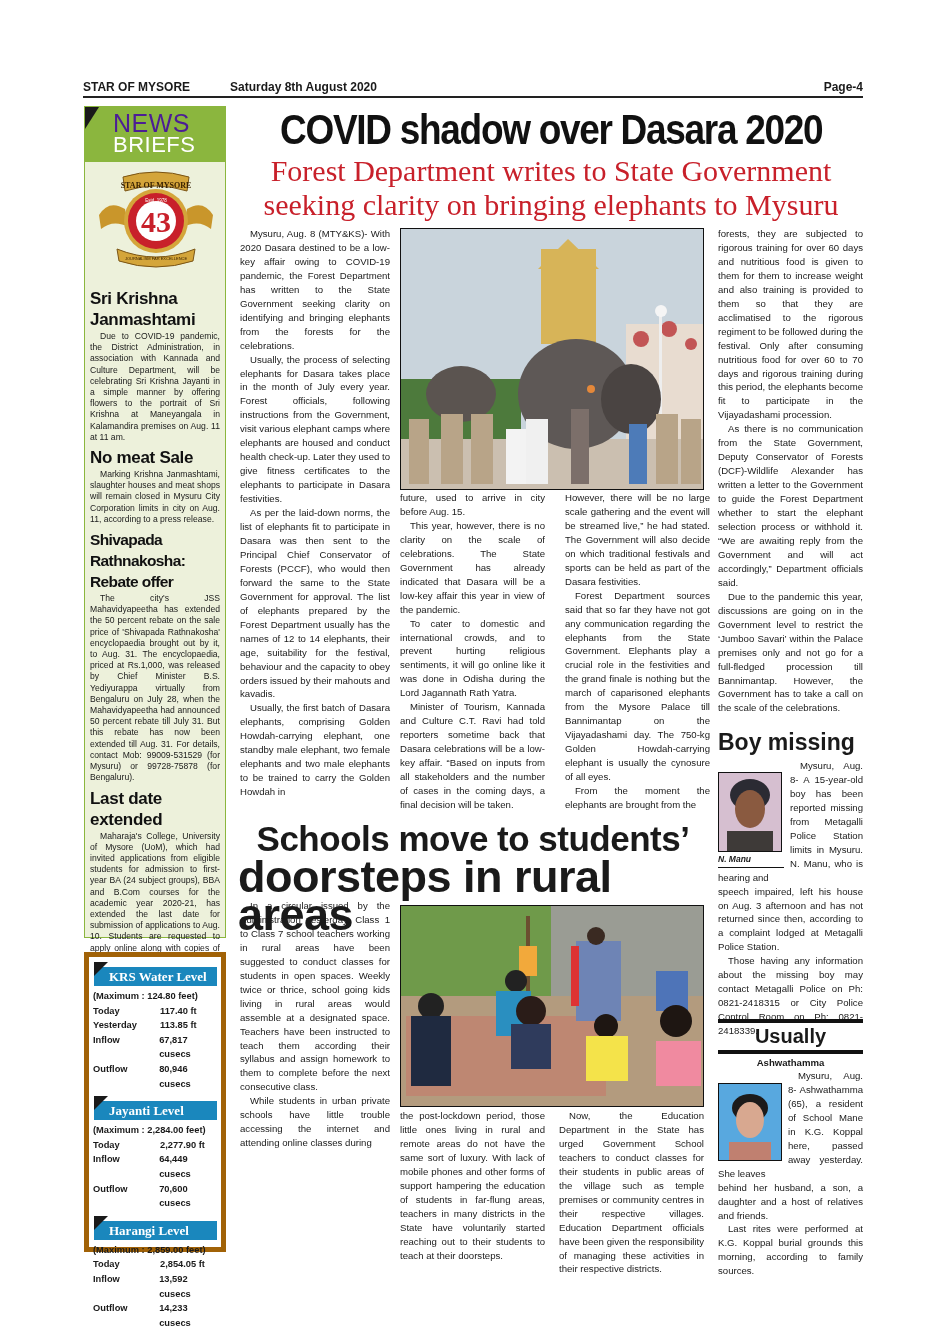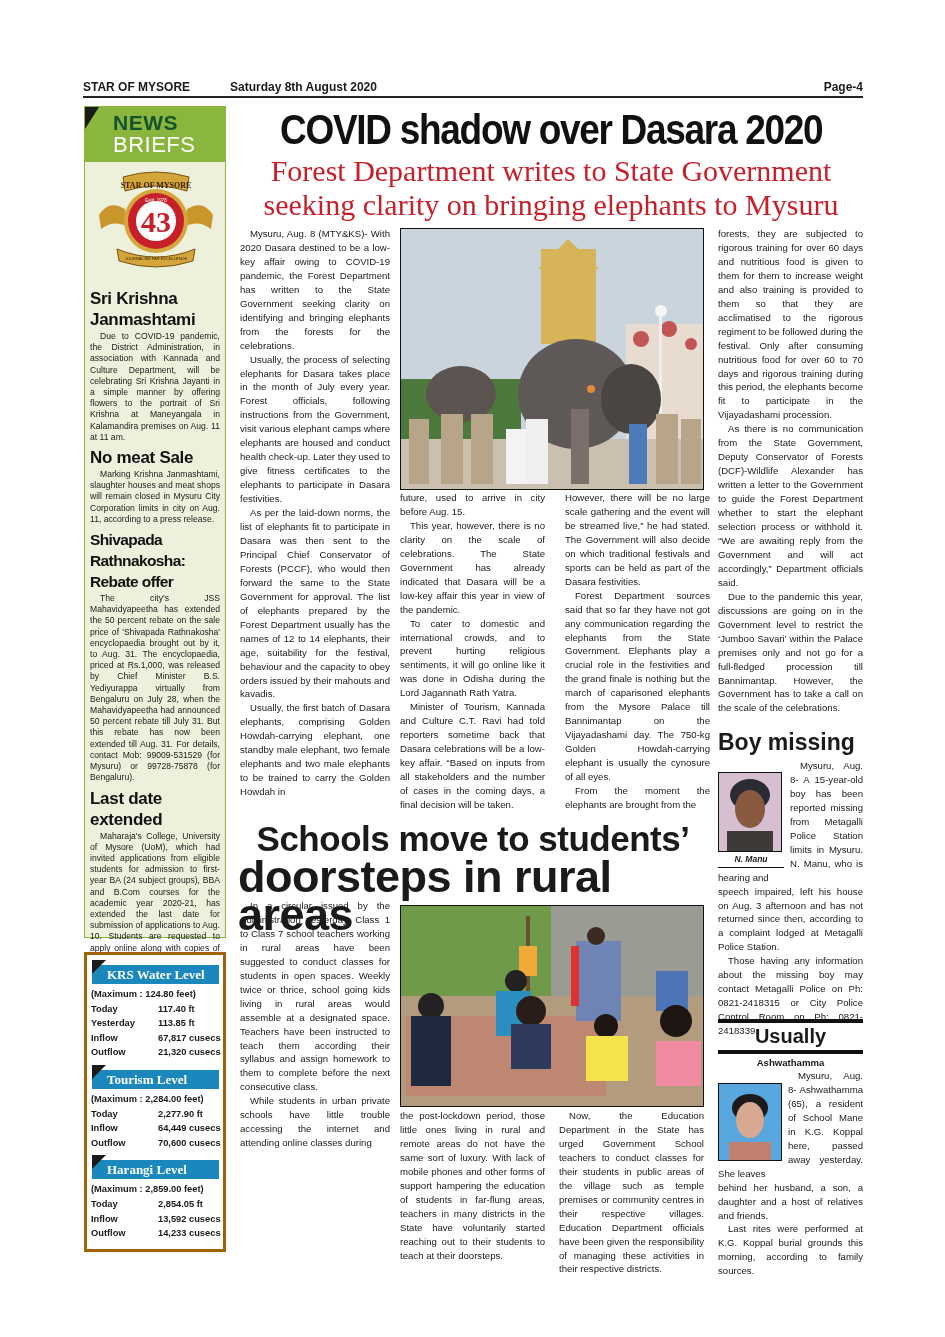--- a/index.html
+++ b/index.html
@@ -9,49 +9,49 @@
   .masthead { left:83px; top:78px; width:780px; height:18px; font-family:"Liberation Sans", sans-serif; font-weight:bold; font-size:12px; }
   .masthead .paper { position:absolute; left:0; top:2px; }
   .masthead .date { position:absolute; left:147px; top:2px; }
   .masthead .page { position:absolute; right:0; top:2px; }
   .mast-rule { left:83px; top:96px; width:780px; height:2px; background:#222; }
 
   
   .briefs { left:84px; top:106px; width:142px; height:832px; background:#edf1db; border:1px solid #8bb63e; box-sizing:border-box; }
   .briefs-head { position:absolute; left:0; top:0; width:100%; height:55px; background:#8bb63e; }
   .briefs-corner { position:absolute; left:0; top:0; width:0; height:0; border-top:22px solid #1a1a1a; border-right:14px solid transparent; }
-  .briefs-head .t1 { position:absolute; left:28px; top:6px; font-weight:bold; font-size:21px; color:#14532d; letter-spacing:0.5px; line-height:20px; }
+  .briefs-head .t1 { position:absolute; left:28px; top:6px; font-weight:normal; font-size:25px; color:#4c1d95; letter-spacing:0.5px; line-height:20px; }
   .briefs-head .t2 { position:absolute; left:28px; top:26px; font-size:22px; color:#fff; line-height:24px; letter-spacing:0.5px; }
   .logo { position:absolute; left:10px; top:62px; width:122px; height:100px; }
   .brief-h { font-size:17px; line-height:21px; color:#111; margin:0 0 1px 0; font-family:"Liberation Sans", sans-serif; letter-spacing:-0.3px; }
   .brief-p { font-size:8.6px; line-height:11.2px; text-align:justify; margin:0 0 4px 0; text-indent:10px; font-family:"Liberation Sans", sans-serif; }
   .briefs-body { position:absolute; left:5px; top:181px; width:130px; }
 
   
-  .water { left:84px; top:952px; width:142px; height:300px; border:3px solid #a16207; box-sizing:border-box; background:#fff; }
+  .water { left:84px; top:952px; width:142px; height:300px; border:5px solid #a16207; box-sizing:border-box; background:#fff; }
   .wl-title { position:relative; margin:10px 4px 3px 5px; height:19px; background:#1a87bd; color:#fff; font-family:"Liberation Serif", serif; font-weight:bold; font-size:13px; line-height:20px; padding-left:15px; }
   .wl-title .corner { position:absolute; left:0; top:-5px; width:0; height:0; border-top:14px solid #1a1a1a; border-right:14px solid transparent; }
   .wl-row { font-size:9.3px; font-weight:bold; line-height:14.6px; padding-left:4px; display:flex; }
   .wl-row .k { width:67px; }
   .wl-max { font-size:9.3px; font-weight:bold; line-height:14.6px; padding-left:4px; }
 
   
   .hl1 { left:236px; top:104px; width:630px; text-align:center; font-family:"Liberation Sans", sans-serif; font-weight:bold; font-size:43px; line-height:50px; letter-spacing:-1.5px; transform:scaleX(0.86); transform-origin:center; color:#111; white-space:nowrap; }
   .hl2 { left:236px; top:154px; width:630px; text-align:center; font-family:"Liberation Serif", serif; color:#c8202a; font-size:30px; line-height:34px; }
   .hl3 { left:236px; top:188px; width:630px; text-align:center; font-family:"Liberation Serif", serif; color:#c8202a; font-size:30px; line-height:34px; }
 
   .col { font-size:9.6px; line-height:13.95px; text-align:justify; font-family:"Liberation Sans", sans-serif; color:#1a1a1a; }
   .col p { margin:0; text-indent:10px; }
   .col p.cont { text-indent:0; }
 
   .photo { border:1px solid #111; box-sizing:border-box; overflow:hidden; }
 
   .sec-h { font-family:"Liberation Sans", sans-serif; font-weight:bold; }
   .thick-rule { height:4px; background:#111; }
-  .caption-name { font-style:italic; font-weight:bold; font-size:8.5px; text-align:center; }
+  .caption-name { font-style:italic; font-weight:bold; font-size:8.5px; text-align:left; }
 </style>
 </head>
 <body>
 
 <div class="abs masthead">
   <span class="paper">STAR OF MYSORE</span>
   <span class="date">Saturday 8th August 2020</span>
   <span class="page">Page-4</span>
 </div>
 <div class="abs mast-rule"></div>
@@ -106,25 +106,25 @@
     <div class="wl-row">
         <span class="k">Yesterday</span>
         <span>113.85 ft</span>
       </div>
     <div class="wl-row">
         <span class="k">Inflow</span>
         <span>67,817 cusecs</span>
       </div>
     <div class="wl-row">
         <span class="k">Outflow</span>
-        <span>21,320 cusecs</span>
+        <span>80,946 cusecs</span>
       </div>
   </div>
   <div>
-    <div class="wl-title"><span class="corner"></span><span>Tourism Level</span></div>
+    <div class="wl-title"><span class="corner"></span><span>Jayanti Level</span></div>
     <div class="wl-max">(Maximum : 2,284.00 feet)</div>
     <div class="wl-row">
         <span class="k">Today</span>
         <span>2,277.90 ft</span>
       </div>
     <div class="wl-row">
         <span class="k">Inflow</span>
         <span>64,449 cusecs</span>
       </div>
     <div class="wl-row">

